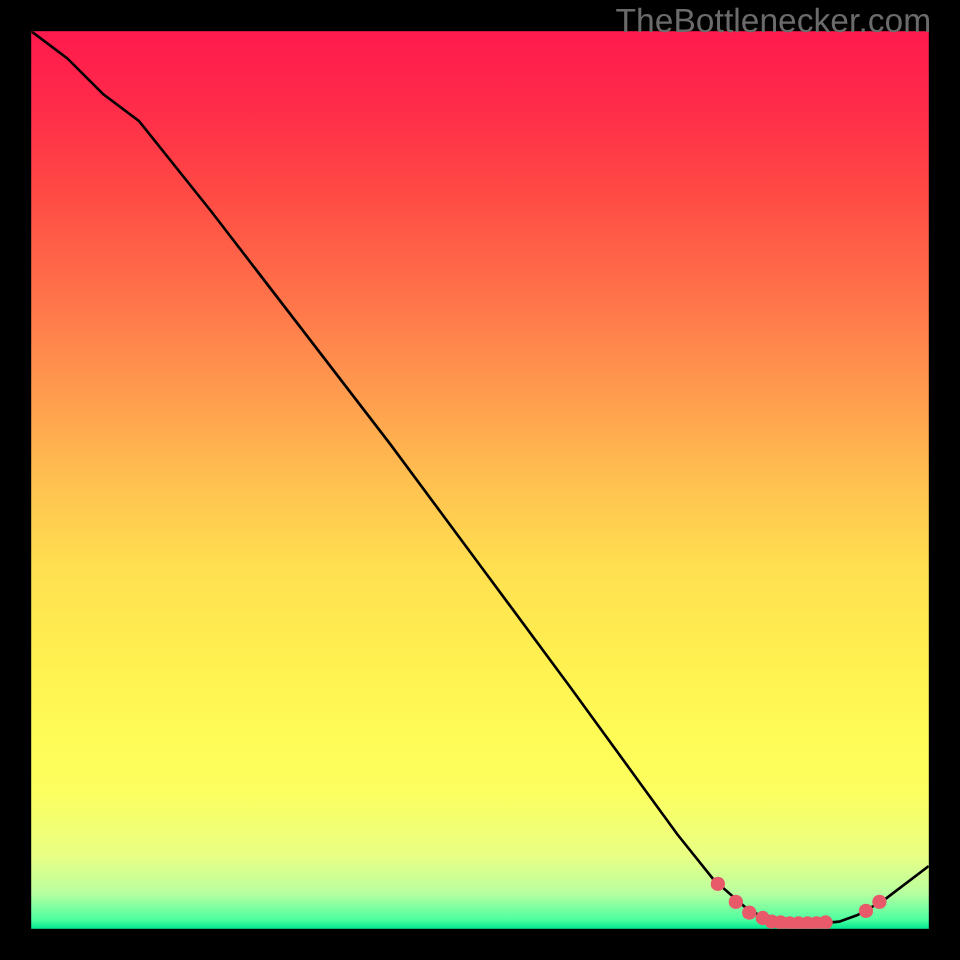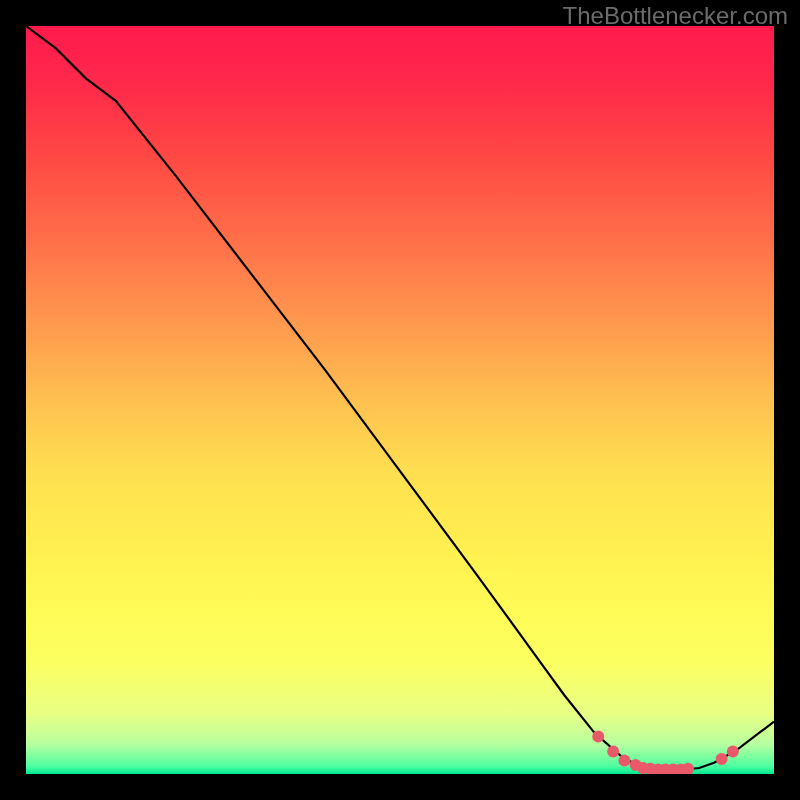--- a/index.html
+++ b/index.html
@@ -13,23 +13,23 @@
   }
   .container {
     width: 800px;
     height: 800px;
     position: relative;
     background: #000;
   }
   .watermark {
     position: absolute;
     top: 2px;
-    right: 12px;
+    right: 24px;
     color: #6b6b6b;
-    font-size: 24px;
+    font-size: 28px;
     font-weight: 500;
     z-index: 10;
   }
   .plot-area {
     position: absolute;
     left: 26px;
     top: 26px;
     width: 748px;
     height: 748px;
     background: linear-gradient(to bottom,

